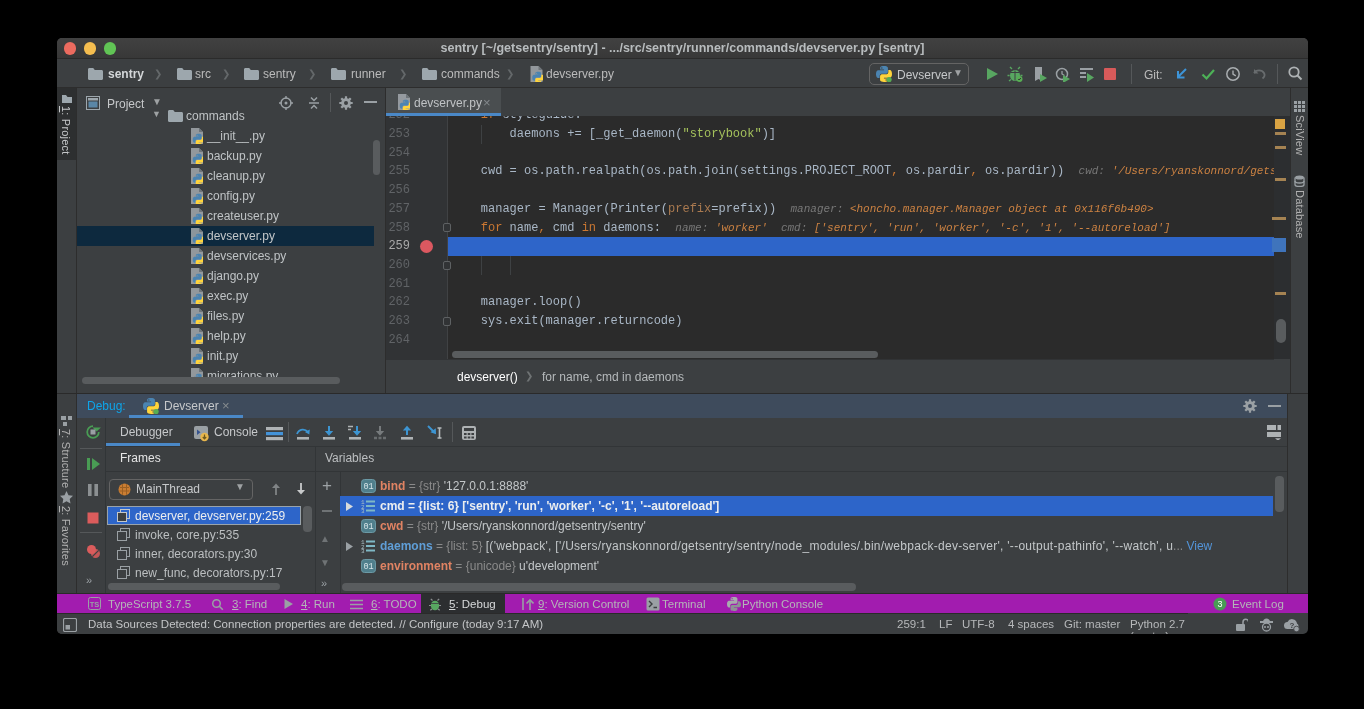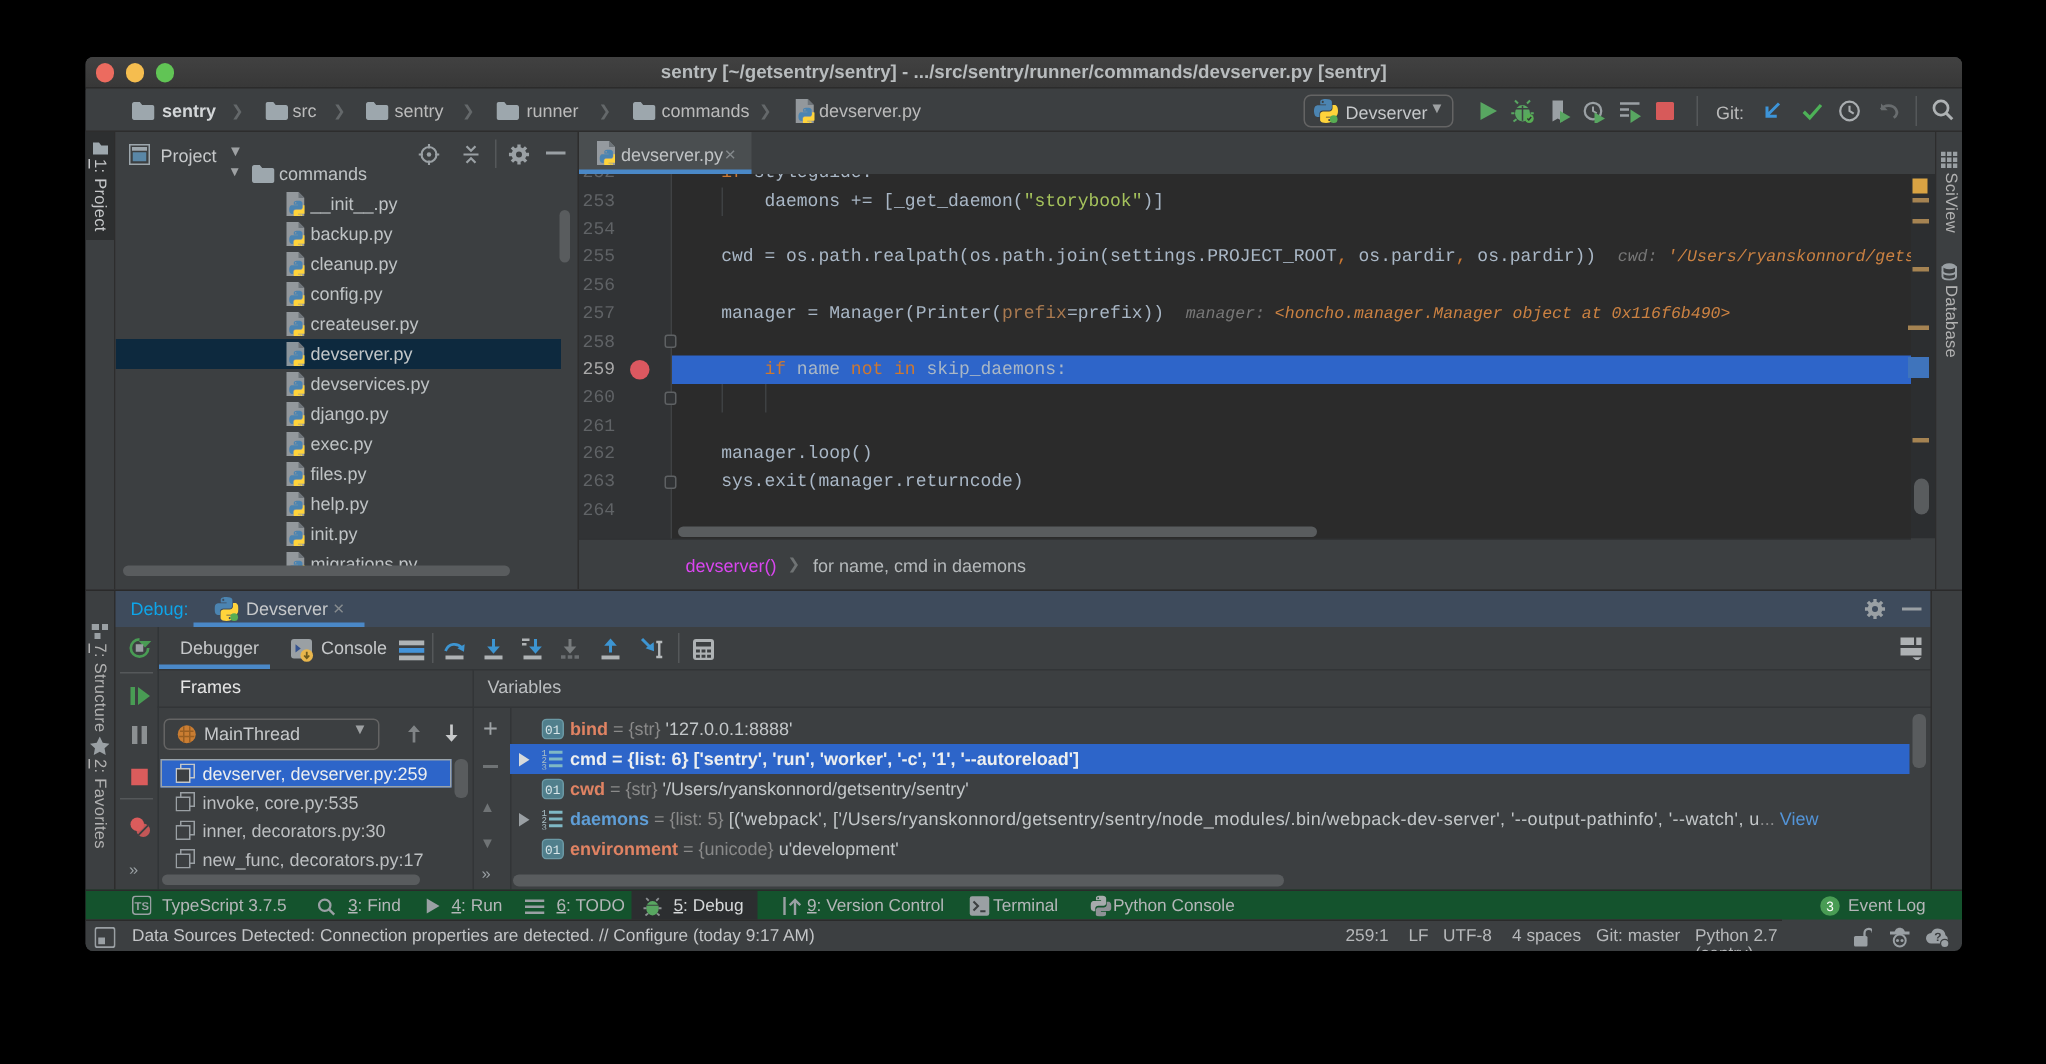--- a/index.html
+++ b/index.html
@@ -283,30 +283,30 @@
    <div class="fold" style="top:107px"></div>
    <div class="fold" style="top:145px"></div>
    <div class="fold" style="top:201px"></div>
    <div class="abs" style="left:94.8px;top:9px;width:1px;height:18.7px;background:#3e4143"></div>
    <div class="abs" style="left:94.8px;top:139.9px;width:1px;height:18.7px;background:#3e4143"></div>
    <div class="abs" style="left:123.6px;top:139.9px;width:1px;height:18.7px;background:#3e4143"></div>
    <div class="cl" style="top:-9.7px">    <span class="k">if</span> styleguide:</div>
    <div class="cl" style="top:9px">        daemons += [_get_daemon(<span class="s">"storybook"</span>)]</div>
    <div class="cl" style="top:46.4px">    cwd = os.path.realpath(os.path.join(settings.PROJECT_ROOT<span class="k">,</span> os.pardir<span class="k">,</span> os.pardir))  <span class="hl">cwd: </span><span class="hv">'/Users/ryanskonnord/getsentry/sentry'</span></div>
    <div class="cl" style="top:83.8px">    manager = Manager(Printer(<span class="a">prefix</span>=prefix))  <span class="hl">manager: </span><span class="hv">&lt;honcho.manager.Manager object at 0x116f6b490&gt;</span></div>
-   <div class="cl" style="top:121.2px">        <span class="k">if</span> name <span class="k">not</span> <span class="k">in</span> skip_daemons:</div>
+   <div class="cl" style="top:102.5px">    <span class="k">for</span> name<span class="k">,</span> cmd <span class="k">in</span> daemons:  <span class="hl">name: </span><span class="hv">'worker'</span><span class="hl">  cmd: </span><span class="hv">['sentry', 'run', 'worker', '-c', '1', '--autoreload']</span></div>
    <div class="cl" style="top:177.3px">    manager.loop()</div>
    <div class="cl" style="top:196px">    sys.exit(manager.returncode)</div>
   </div>
 
   <div class="abs" style="left:66px;top:263px;width:426px;height:7px;background:#595c5e;border-radius:4px"></div>
 
   <div class="hline" style="left:0;top:271px;width:888px;background:#313335"></div>
   <div class="abs" style="left:0;top:272px;width:888px;height:33px;background:#3c3f41"></div>
-  <div class="abs" style="left:71px;top:282px;color:#d946ef">devserver()</div>
+  <div class="abs" style="left:71px;top:282px;color:#ffffff">devserver()</div>
   <div class="abs" style="left:139px;top:282px;color:#6f7374;font-size:10px">❯</div>
   <div class="abs" style="left:156px;top:282px;color:#b5b9bb">for name, cmd in daemons</div>
  </div>
 
  <div class="abs" style="left:1217px;top:28px;width:16px;height:243px;background:#2c2e30" id="stripe">
   <div class="abs" style="left:1px;top:3px;width:10px;height:10px;background:#d9a343"></div>
   <div class="abs" style="left:1px;top:16px;width:11px;height:3px;background:#a58352"></div>
   <div class="abs" style="left:1px;top:30px;width:11px;height:3px;background:#a58352"></div>
   <div class="abs" style="left:1px;top:62px;width:11px;height:3px;background:#a58352"></div>
   <div class="abs" style="left:-2px;top:101px;width:14px;height:3px;background:#a58352"></div>
@@ -556,21 +556,21 @@
       </svg>
  <div class="abs" style="left:323px;top:145px;width:906px;overflow:hidden;white-space:pre"><span class="vb">daemons</span> <span class="vd">= {list: 5}</span> <span class="vv" style="letter-spacing:.28px">[('webpack', ['/Users/ryanskonnord/getsentry/sentry/node_modules/.bin/webpack-dev-server', '--output-pathinfo', '--watch', u</span><span class="vd">...</span> <span class="vlink">View</span></div>
  <svg class="abs" style="left:304px;top:165px" width="15" height="14">
         <rect x="0.5" y="0.5" width="14" height="13" rx="3" fill="#507f8c" stroke="#6b99a5"></rect>
         <text x="7.5" y="10" font-size="8.5" font-family="Liberation Mono" fill="#d6e4e8" text-anchor="middle">01</text>
       </svg>
  <div class="abs" style="left:323px;top:165px"><span class="vn">environment</span> <span class="vd">= {unicode}</span> <span class="vv">u'development'</span></div>
  <div class="abs" style="left:285px;top:189px;width:514px;height:8px;background:#595c5e;border-radius:4px"></div>
 </div>
 
-<div id="twbar" class="abs" style="left:0;top:555px;width:1251px;height:20px;background:#14532d;border-top:1px solid #2a2a2a;font-size:11.5px;color:#b4b6b8">
+<div id="twbar" class="abs" style="left:0;top:555px;width:1251px;height:20px;background:#a21caf;border-top:1px solid #2a2a2a;font-size:11.5px;color:#b4b6b8">
  <svg class="abs" style="left:31px;top:3px" width="13" height="13">
         <rect x="0.5" y="0.5" width="12" height="12" rx="2" fill="none" stroke="#9aa0a4"></rect>
         <text x="6.5" y="9.5" font-size="7.5" font-weight="bold" fill="#9aa0a4" text-anchor="middle" font-family="Liberation Sans">TS</text>
       </svg>
  <div class="abs" style="left:51px;top:3.5px">TypeScript 3.7.5</div>
  <svg class="abs" style="left:154px;top:3.5px" width="13" height="13">
         <circle cx="5.5" cy="5.5" r="3.8" fill="none" stroke="#9aa0a4" stroke-width="1.5"></circle>
         <path d="M8.3 8.3l3.5 3.5" stroke="#9aa0a4" stroke-width="1.6"></path>
       </svg>
  <div class="abs" style="left:175px;top:3.5px"><span class="u">3</span>: Find</div>

